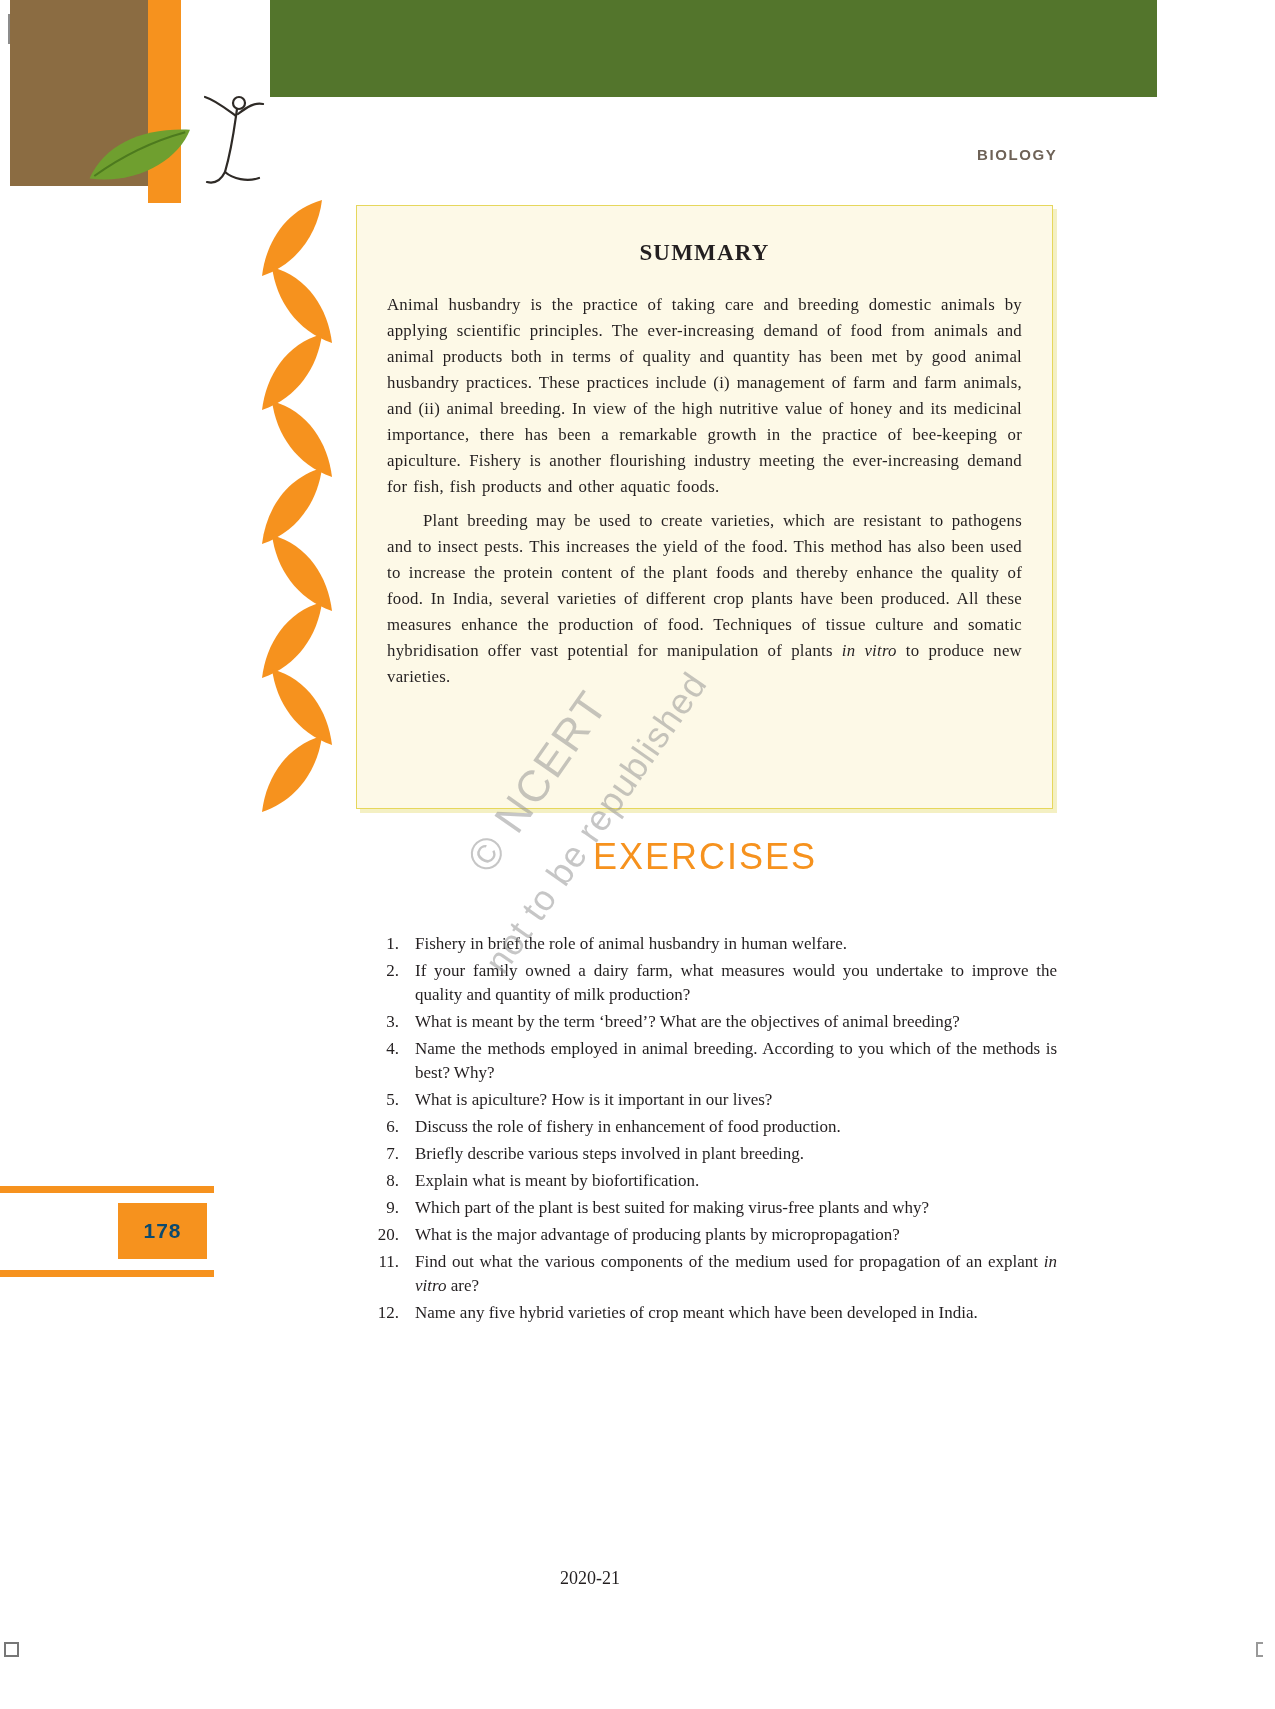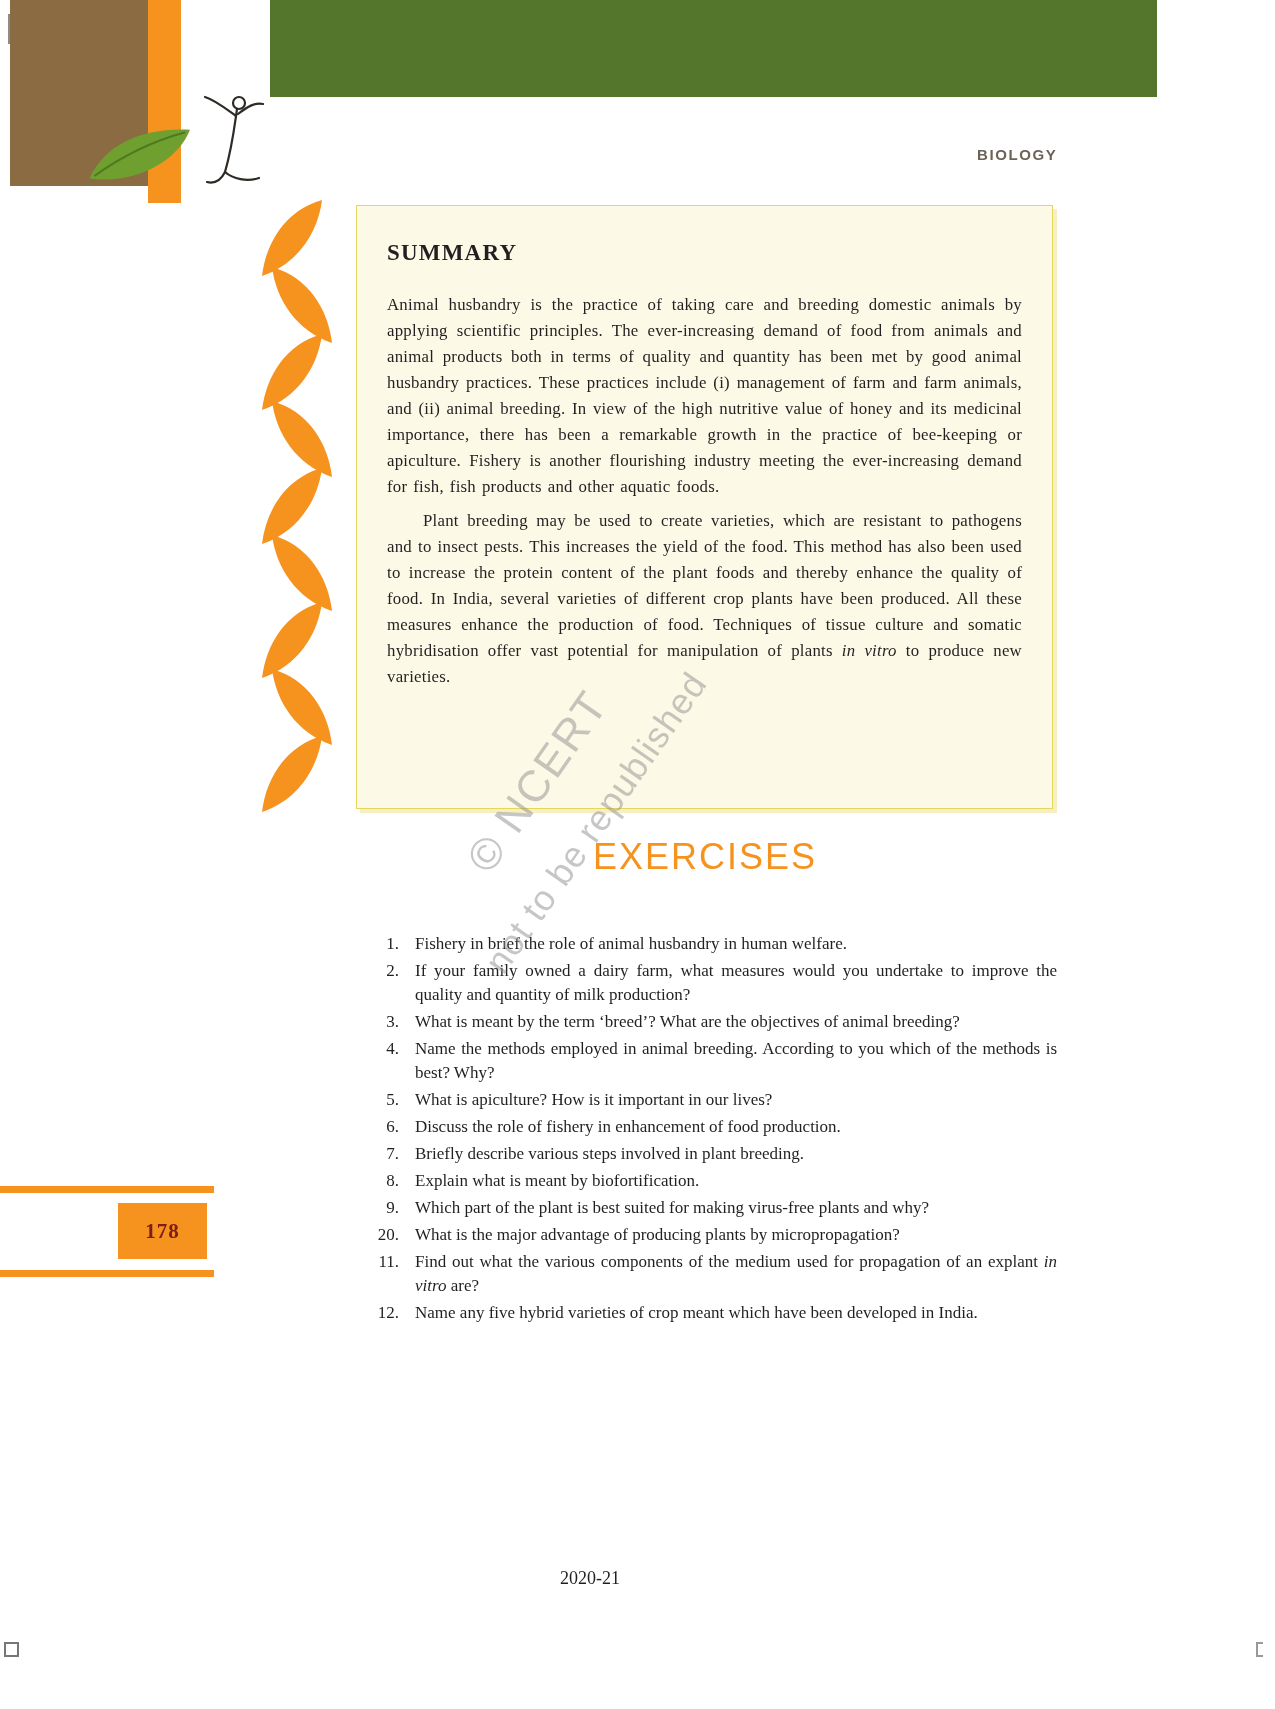--- a/index.html
+++ b/index.html
@@ -26,21 +26,21 @@
   .biology-label{position:absolute;left:977px;top:146px;font-family:"Liberation Sans",sans-serif;
         font-size:15px;font-weight:600;letter-spacing:1.6px;color:var(--header-gray);}
 
   
   .ornament{position:absolute;left:256px;top:198px;}
 
   
   .summary-box{position:absolute;left:356px;top:205px;width:697px;height:604px;box-sizing:border-box;
         background:var(--box-bg);border:1.5px solid var(--box-border);
         box-shadow:4px 4px 0 rgba(224,211,82,.35);padding:34px 30px 0;}
-  .summary-title{font-size:23px;font-weight:bold;letter-spacing:1.2px;margin:0 0 26px;}
+  .summary-title{text-align:center;font-size:23px;font-weight:bold;letter-spacing:1.2px;margin:0 0 26px;}
   .summary-para{font-size:16.8px;line-height:26px;text-align:justify;margin:15px 0 8px;
         letter-spacing:.25px;word-spacing:1.5px;}
   .summary-para + .summary-para{text-indent:36px;margin-top:6px;}
   .it{font-style:italic;}
 
   
   .exercises-title{position:absolute;left:355px;top:836px;width:700px;text-align:center;
         font-family:"Liberation Sans",sans-serif;font-size:36px;letter-spacing:2px;
         color:var(--accent-orange);font-weight:400;}
   .exercise-list{position:absolute;left:355px;top:932px;width:702px;}
@@ -51,22 +51,22 @@
   
   .watermark{position:absolute;left:350px;top:742px;width:430px;transform:rotate(-55deg);
         text-align:center;color:var(--watermark-gray);opacity:.5;z-index:6;
         font-family:"Liberation Sans",sans-serif;pointer-events:none;}
   .wm1{font-size:44px;letter-spacing:2px;}
   .wm2{font-size:36px;margin-top:26px;letter-spacing:1px;}
 
   
   .pn-bar-top{position:absolute;left:0;top:1186px;width:214px;height:7px;background:var(--accent-orange);}
   .pn-box{position:absolute;left:118px;top:1203px;width:89px;height:56px;background:var(--accent-orange);
-        color:#7f1d1d;display:flex;align-items:center;justify-content:center;
-        font-family:Liberation Serif, serif;font-size:21px;font-weight:bold;letter-spacing:1px;}
+        color:#0c4a6e;display:flex;align-items:center;justify-content:center;
+        font-family:Liberation Sans, sans-serif;font-size:21px;font-weight:bold;letter-spacing:1px;}
   .pn-bar-bottom{position:absolute;left:0;top:1270px;width:214px;height:7px;background:var(--accent-orange);}
 
   
   .footer-year{position:absolute;left:0;top:1568px;width:1180px;text-align:center;font-size:18px;}
 
   
   .mark-top-left{position:absolute;left:8px;top:14px;width:2px;height:30px;background:#8c8c8c;}
   .mark-bottom-left{position:absolute;left:4px;top:1642px;width:11px;height:11px;border:2px solid #777;}
   .mark-bottom-right{position:absolute;left:1256px;top:1642px;width:11px;height:11px;border:2px solid #999;}
 </style>

